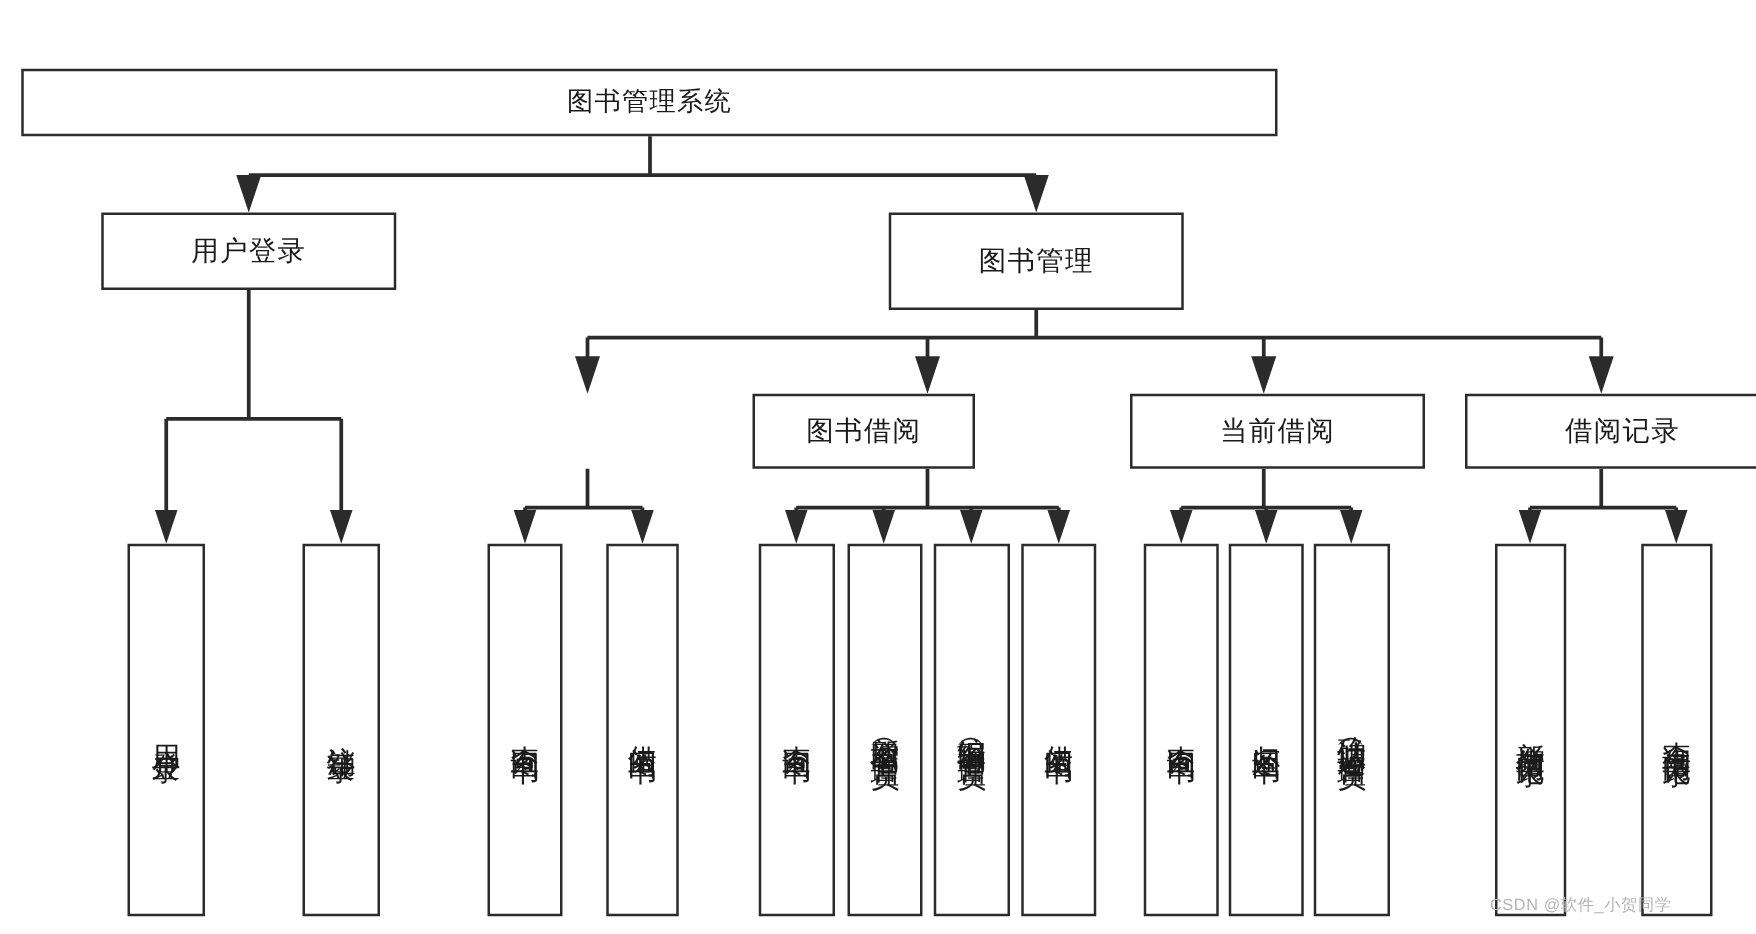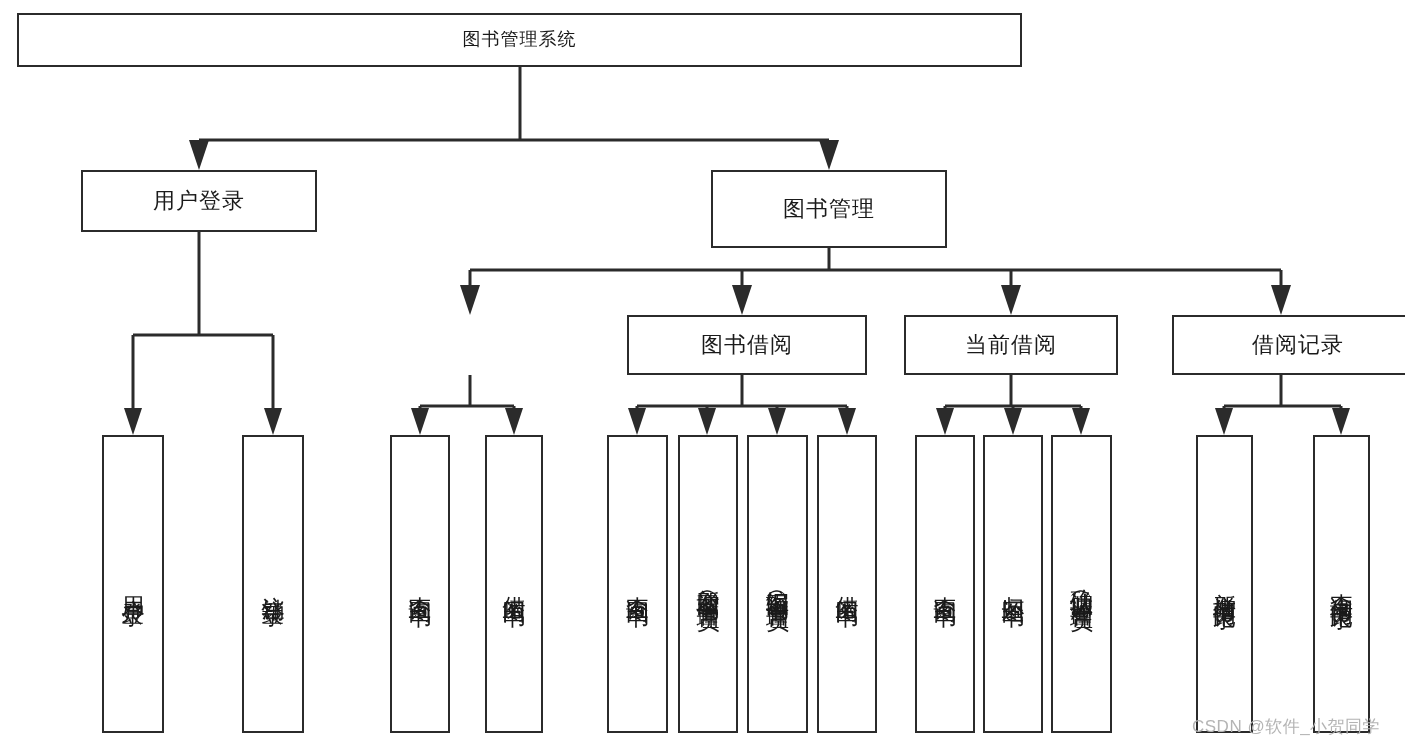--- a/index.html
+++ b/index.html
@@ -38,41 +38,42 @@
     text-align: center;
     color: #1a1a1a;
     z-index: 2;
   }
   .node.h {
     font-size: 22px;
     line-height: 1.2;
     letter-spacing: 1px;
   }
   .node.root {
-    font-size: 18px;
+    font-size: 21px;
+    margin-top: 42px;
   }
   .node.v {
     writing-mode: vertical-rl;
     text-orientation: upright;
     font-size: 23px;
     line-height: 1.25;
     letter-spacing: 3px;
     padding: 6px 0;
     align-items: center;
     justify-content: center;
   }
   .node.v .vlabel {
     writing-mode: vertical-rl;
     text-orientation: upright;
     display: block;
     white-space: nowrap;
   }
   .watermark {
     position: absolute;
-    font-size: 17px;
+    font-size: 13px;
     color: #b4b4b4;
     letter-spacing: 0.5px;
     white-space: nowrap;
     z-index: 3;
     font-family: "Liberation Sans", "DejaVu Sans", sans-serif;
   }
 </style>
 </head>
 <body>
 
@@ -157,25 +158,25 @@
 
   <div class="node h" style="left:81px; top:170px; width:236px; height:62px;">
     <span>用户登录</span>
   </div>
 
   <div class="node h" style="left:711px; top:170px; width:236px; height:78px;">
     <span>图书管理</span>
   </div>
 
 
-  <div class="node h" style="left:627px; top:315px; width:240px; height:60px;">
+  <div class="node h" style="left:602px; top:315px; width:178px; height:60px;">
     <span>图书借阅</span>
   </div>
 
-  <div class="node h" style="left:904px; top:315px; width:214px; height:60px;">
+  <div class="node h" style="left:904px; top:315px; width:236px; height:60px;">
     <span>当前借阅</span>
   </div>
 
   <div class="node h" style="left:1172px; top:315px; width:252px; height:60px;">
     <span>借阅记录</span>
   </div>
 
   <div class="node v" style="left:102px; top:435px; width:62px; height:298px;">
     <span class="vlabel">用户登录</span>
   </div>

